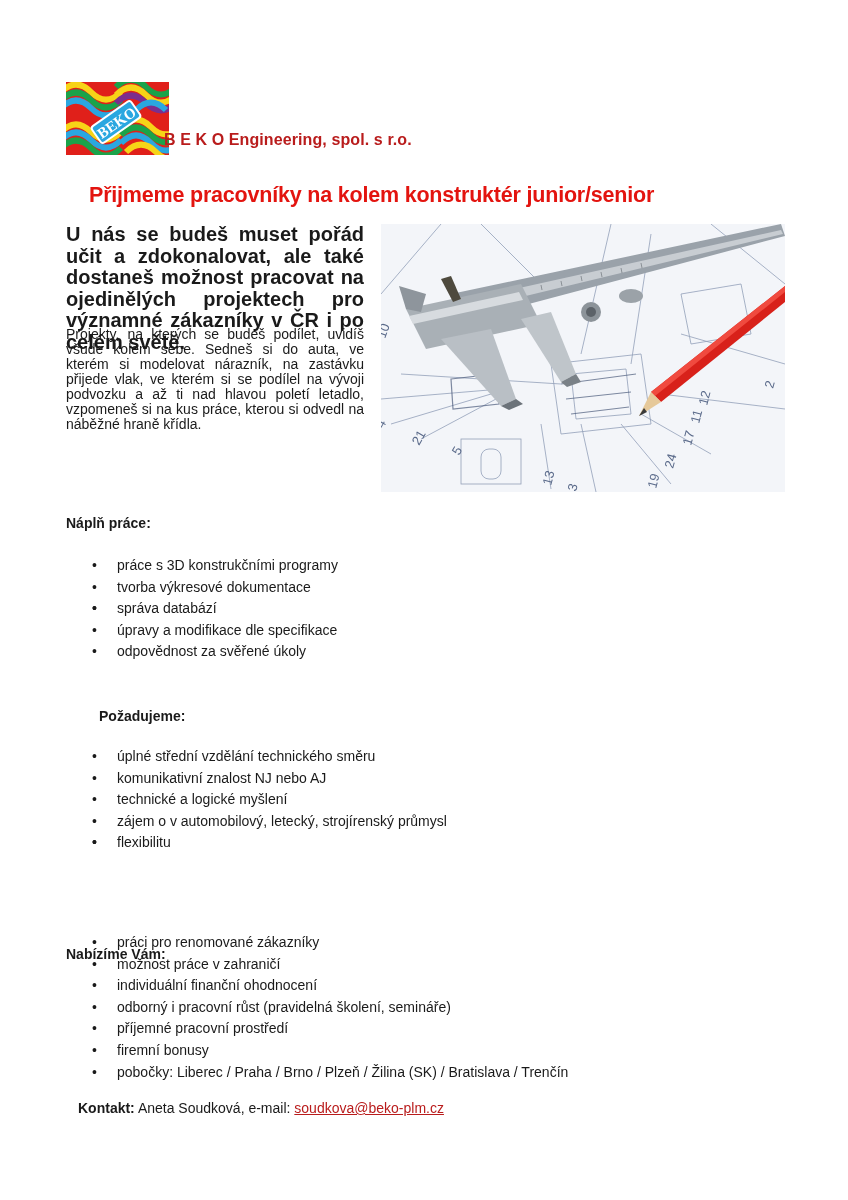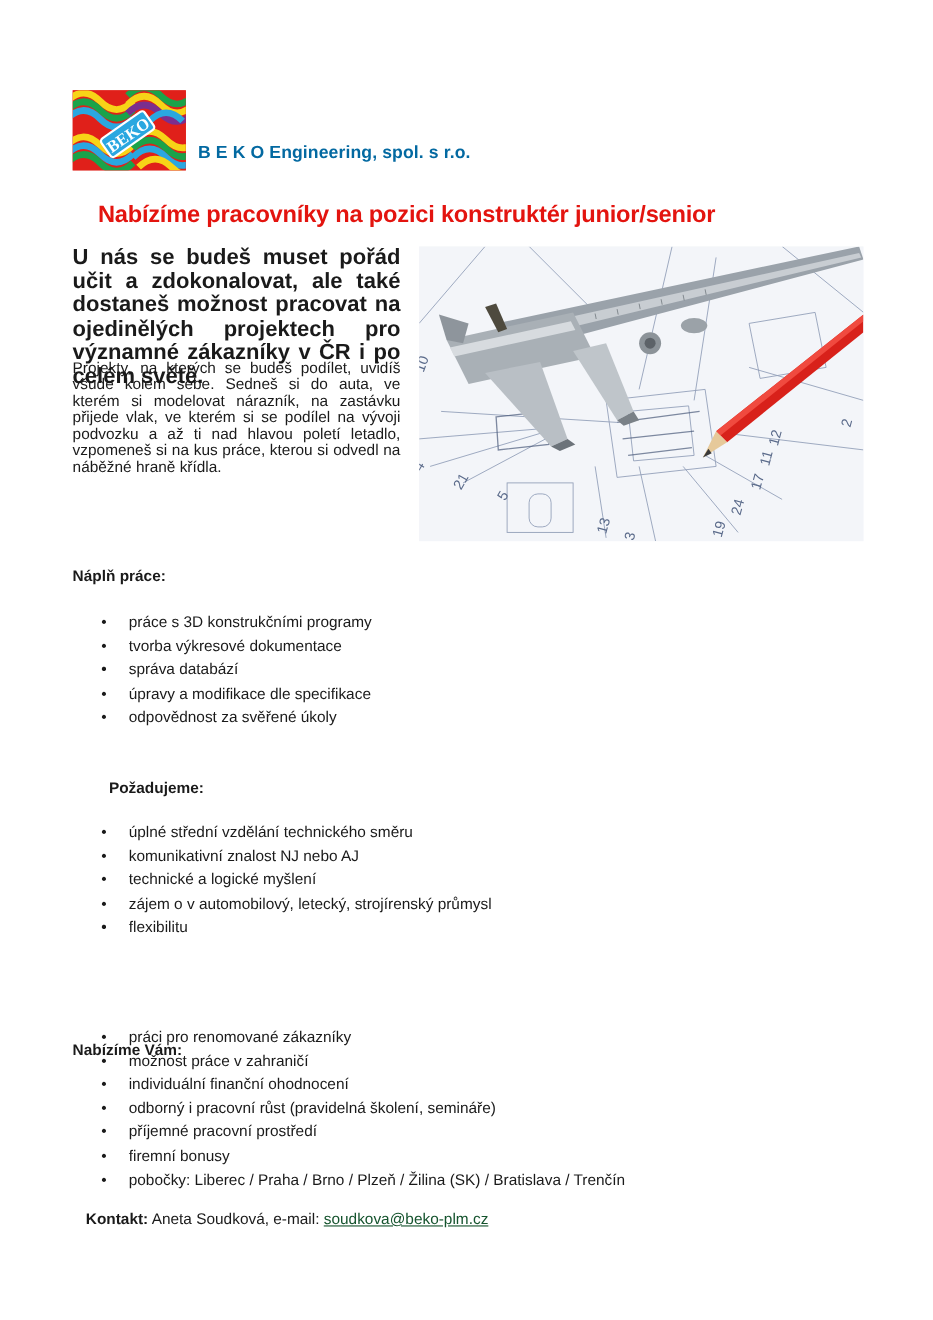--- a/index.html
+++ b/index.html
@@ -1,38 +1,38 @@
 <!DOCTYPE html>
 <html><head>
 <meta charset="utf-8">
 <style>
   * { margin: 0; padding: 0; box-sizing: border-box; }
   html, body { width: 848px; height: 1200px; background: #ffffff; }
   body { position: relative; font-family: "Liberation Sans", sans-serif; color: #1a1a1a; overflow: hidden; }
 
   .logo { position: absolute; left: 66px; top: 82px; width: 103px; height: 73px; overflow: hidden; background: #e0201a; }
   .logo svg { display: block; width: 100%; height: 100%; }
-  .company { position: absolute; left: 180px; top: 131px; font-family: "Liberation Sans", sans-serif; font-weight: bold; font-size: 16px; color: #0369a1; letter-spacing: 0.1px; }
+  .company { position: absolute; left: 164px; top: 131px; font-family: "Liberation Sans", sans-serif; font-weight: bold; font-size: 16px; color: #b91c1c; letter-spacing: 0.1px; }
 
   .headline { position: absolute; left: 89px; top: 183px; font-family: "Liberation Sans", sans-serif; font-weight: bold; font-size: 21.5px; color: #e3140f; letter-spacing: -0.2px; }
 
   .intro-bold { position: absolute; left: 66px; top: 224px; width: 298px; font-size: 20px; line-height: 21.6px; font-weight: bold; text-align: justify; color: #1a1a1a; }
   .intro-text { position: absolute; left: 66px; top: 327px; width: 298px; font-size: 14px; line-height: 15px; text-align: justify; color: #1a1a1a; }
 
   .photo { position: absolute; left: 381px; top: 224px; width: 404px; height: 268px; background: #f4f6f9; overflow: hidden; }
   .photo svg { display: block; width: 100%; height: 100%; }
 
   .section-title { position: absolute; left: 66px; font-size: 14px; font-weight: bold; color: #1a1a1a; }
   .list { position: absolute; left: 92px; list-style: none; font-size: 14px; line-height: 21.6px; color: #1a1a1a; }
   .list li { position: relative; padding-left: 25px; white-space: nowrap; }
   .list li .bullet { position: absolute; left: 0; top: 0; font-size: 14px; }
 
   .contact { position: absolute; left: 66px; top: 1100px; font-size: 14px; color: #1a1a1a; }
   .contact .lbl { font-weight: bold; padding-left: 12px; }
-  .contact a { color: #14532d; text-decoration: underline; }
+  .contact a { color: #b91c1c; text-decoration: underline; }
 </style>
 </head>
 <body>
 
 <div class="logo">
   <svg viewBox="0 0 103 73" preserveAspectRatio="none">
     <rect width="103" height="73" fill="#e0201a"></rect>
     <g fill="none" stroke-width="6">
       <path d="M-5 10 Q10 -5 25 10 T55 10" stroke="#f7d417"></path>
       <path d="M-5 18 Q10 3 25 18 T55 18" stroke="#1aa34a"></path>
@@ -50,21 +50,21 @@
       <path d="M70 28 Q85 13 100 28" stroke="#2aa7e0"></path>
     </g>
     <g transform="translate(50,40) rotate(-35)">
       <rect x="-24" y="-10" width="48" height="20" rx="3" fill="#2aa7e0" stroke="#ffffff" stroke-width="2"></rect>
       <text x="0" y="6" text-anchor="middle" font-family="Liberation Serif, serif" font-weight="bold" font-size="15" fill="#ffffff">BEKO</text>
     </g>
   </svg>
 </div>
 <div class="company">B E K O Engineering, spol. s r.o.</div>
 
-<h1 class="headline">Nabízíme pracovníky na pozici konstruktér junior/senior</h1>
+<h1 class="headline">Přijmeme pracovníky na kolem konstruktér junior/senior</h1>
 
 <p class="intro-bold">U nás se budeš muset pořád učit a zdokonalovat, ale také dostaneš možnost pracovat na ojedinělých projektech pro významné zákazníky v ČR i po celém světě.</p>
 <p class="intro-text">Projekty, na kterých se budeš podílet, uvidíš všude kolem sebe. Sedneš si do auta, ve kterém si modelovat nárazník, na zastávku přijede vlak, ve kterém si se podílel na vývoji podvozku a až ti nad hlavou poletí letadlo, vzpomeneš si na kus práce, kterou si odvedl na náběžné hraně křídla.</p>
 
 <div class="photo">
   <svg viewBox="0 0 404 268" preserveAspectRatio="none">
     <rect width="404" height="268" fill="#f3f5f9"></rect>
 
     <g stroke="#7a8aa8" stroke-width="0.8" fill="none" opacity="0.8">
       <line x1="0" y1="70" x2="60" y2="0"></line>

